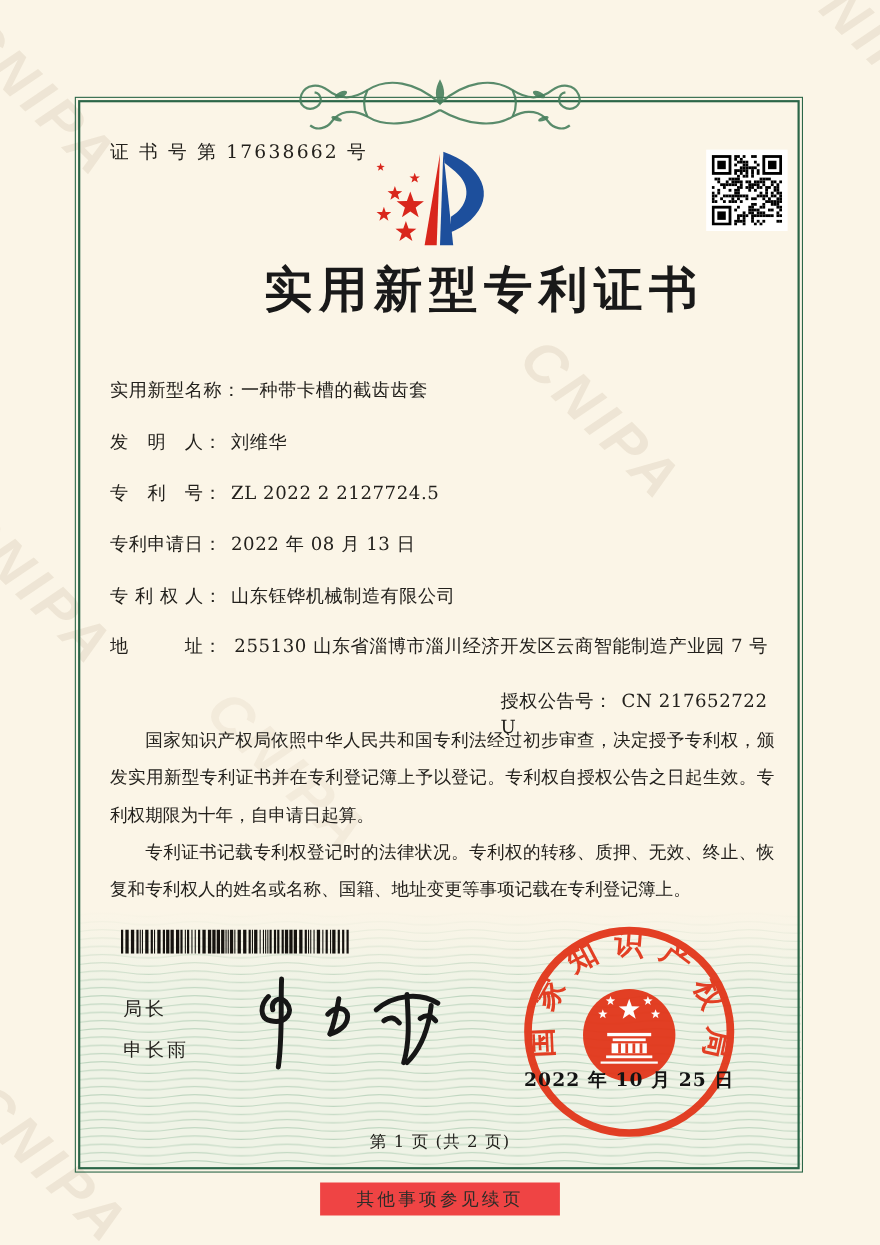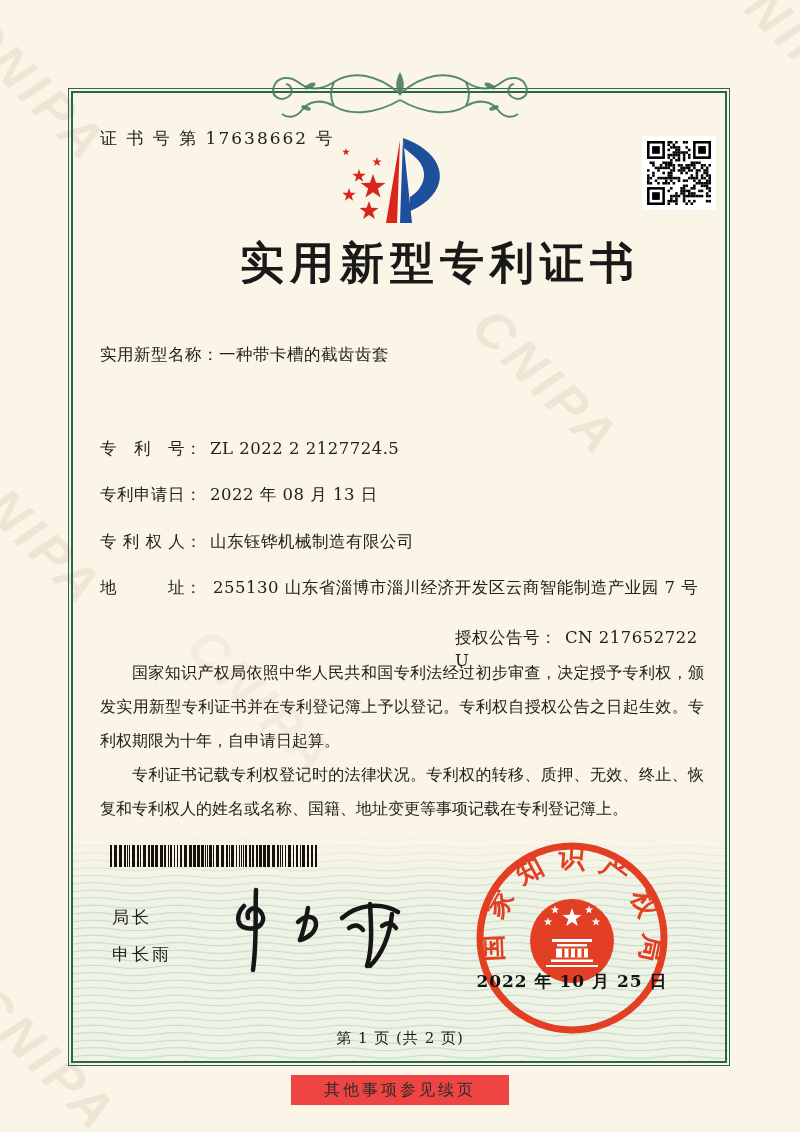--- a/index.html
+++ b/index.html
@@ -355,20 +355,23 @@
       <rect x="28.16" y="61.44" width="2.56" height="2.56" fill="#000"></rect>
       <rect x="38.4" y="61.44" width="2.56" height="2.56" fill="#000"></rect>
       <rect x="43.52" y="61.44" width="2.56" height="2.56" fill="#000"></rect>
     </svg>
 
   <h1 class="title">实用新型专利证书</h1>
 
   <div class="frow r1">
     <span class="lbl">实用新型名称：</span><span class="val">一种带卡槽的截齿齿套</span>
   </div>
+  <div class="frow r2">
+    <span class="lbl">发　明　人：</span><span class="val">刘维华</span>
+  </div>
   <div class="frow r3">
     <span class="lbl">专　利　号：</span><span class="val">ZL 2022 2 2127724.5</span>
   </div>
   <div class="frow r4">
     <span class="lbl">专利申请日：</span><span class="val">2022 年 08 月 13 日</span>
   </div>
   <div class="frow r5">
     <span class="lbl">专 利 权 人：</span><span class="val">山东钰铧机械制造有限公司</span>
   </div>
   <div class="frow frow-addr r6">

